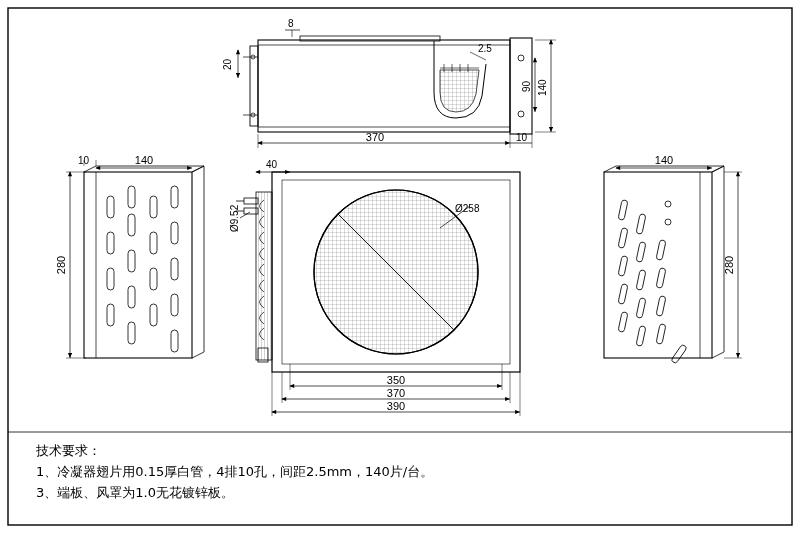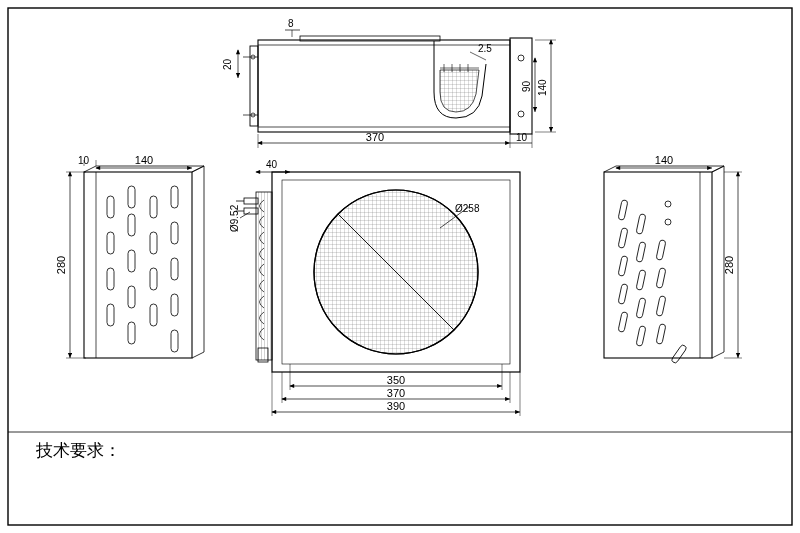--- a/index.html
+++ b/index.html
@@ -12,21 +12,21 @@
   }
   #sheet{
     position:absolute;left:0;top:0;width:800px;height:533px;
   }
   svg{display:block;}
   .notes{
     position:absolute;
     left:36px;
     top:440px;
     width:520px;
-    font-size:17px;
+    font-size:13px;
     line-height:21px;
     color:#000;
     font-family:"DejaVu Sans",sans-serif;
   }
   .notes div{white-space:nowrap;}
 </style>
 </head>
 <body>
 
 <div id="sheet">
@@ -275,13 +275,15 @@
       <text x="733" y="265" font-size="11" text-anchor="middle" transform="rotate(-90 733 265)">280</text>
     </g>
   </g>
 
   <line x1="8" y1="432" x2="792" y2="432" stroke="#000" stroke-width="0.8"></line>
 </svg>
 </div>
 
 <div class="notes">
   <div>技术要求：</div>
+  <div>1、冷凝器翅片用0.15厚白管，4排10孔，间距2.5mm，140片/台。</div>
+  <div>3、端板、风罩为1.0无花镀锌板。</div>
 </div>
 
 </body></html>

